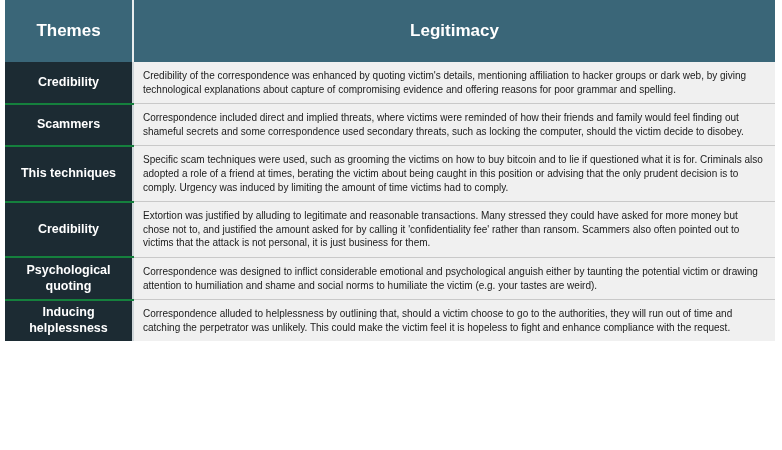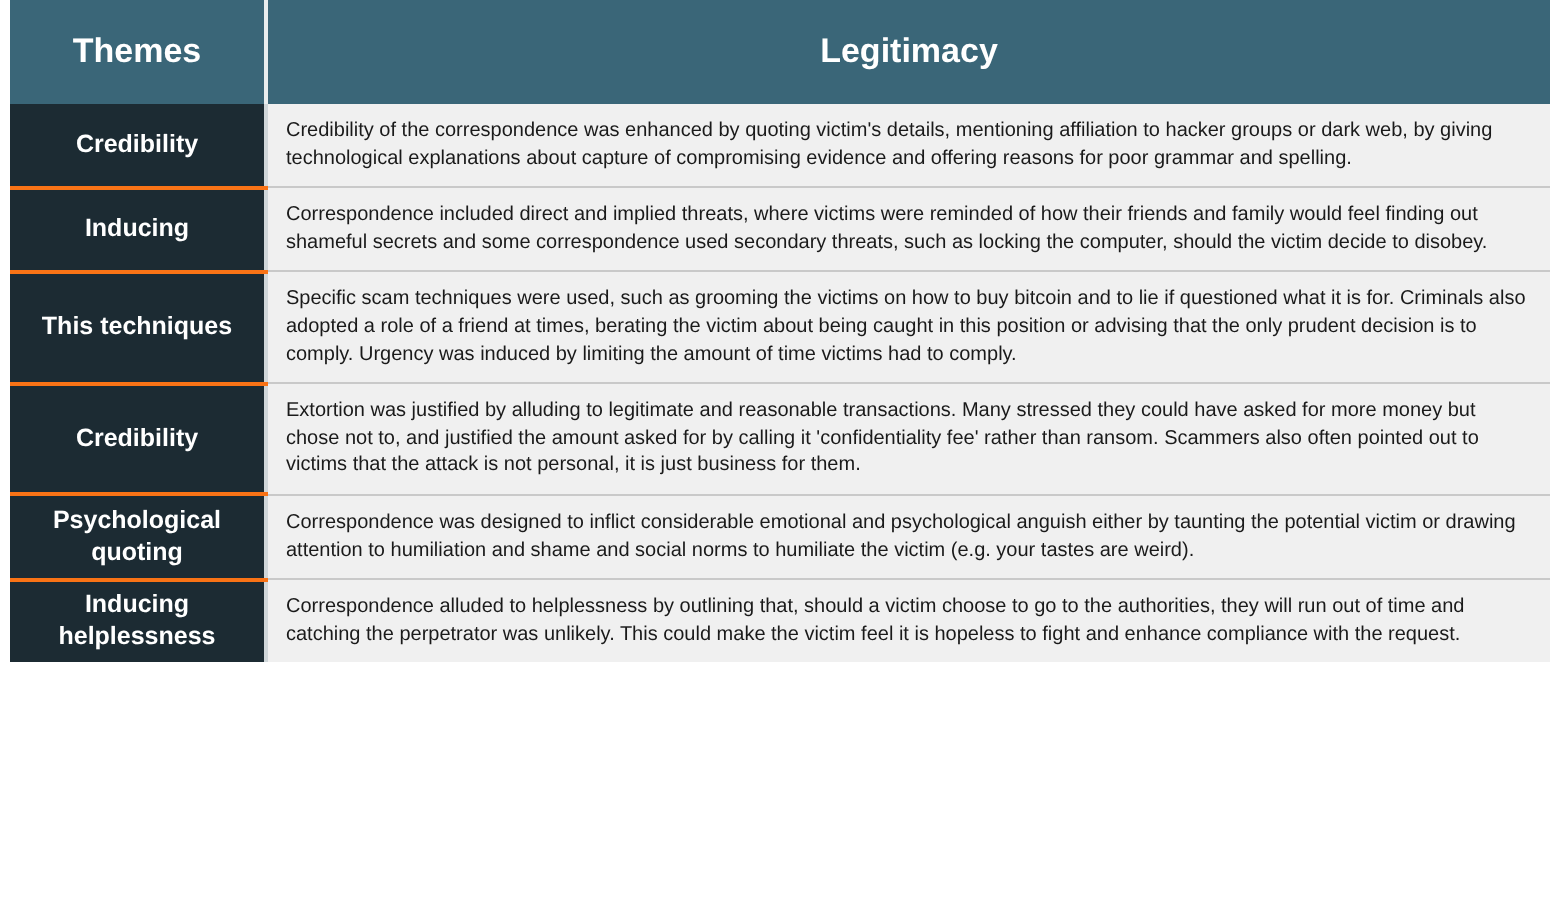--- a/index.html
+++ b/index.html
@@ -28,39 +28,39 @@
     margin: 0;
   }
   col.col-theme { width: 128px; }
   col.col-desc  { width: 642px; }
 
   thead th {
     background: #3a6678;
     color: #ffffff;
     font-size: 17px;
     font-weight: bold;
-    height: 52px;
+    height: 62px;
     padding: 0;
     text-align: center;
     vertical-align: middle;
     border: none;
   }
   thead th.th-theme {
     border-right: 2px solid #e9edee;
   }
 
   tbody td.theme-cell {
     background: #1c2b33;
     color: #ffffff;
     font-size: 12.5px;
     font-weight: bold;
     text-align: center;
     vertical-align: middle;
     padding: 4px 8px;
-    border-bottom: 2px solid #f97316;
+    border-bottom: 2px solid #15803d;
     border-right: 2px solid #cfd6d9;
     line-height: 1.25;
   }
   tbody tr:last-child td.theme-cell {
     border-bottom: none;
   }
   tbody td.desc-cell {
     background: #f0f0f0;
     color: #1a1a1a;
     font-size: 10px;
@@ -88,21 +88,21 @@
         <th class="th-theme">Themes</th>
         <th class="th-desc">Legitimacy</th>
       </tr>
     </thead>
     <tbody>
       <tr>
         <td class="theme-cell">Credibility</td>
         <td class="desc-cell">Credibility of the correspondence was enhanced by quoting victim's details, mentioning affiliation to hacker groups or dark web, by giving technological explanations about capture of compromising evidence and offering reasons for poor grammar and spelling.</td>
       </tr>
       <tr>
-        <td class="theme-cell">Inducing</td>
+        <td class="theme-cell">Scammers</td>
         <td class="desc-cell">Correspondence included direct and implied threats, where victims were reminded of how their friends and family would feel finding out shameful secrets and some correspondence used secondary threats, such as locking the computer, should the victim decide to disobey.</td>
       </tr>
       <tr>
         <td class="theme-cell">This techniques</td>
         <td class="desc-cell">Specific scam techniques were used, such as grooming the victims on how to buy bitcoin and to lie if questioned what it is for. Criminals also adopted a role of a friend at times, berating the victim about being caught in this position or advising that the only prudent decision is to comply. Urgency was induced by limiting the amount of time victims had to comply.</td>
       </tr>
       <tr>
         <td class="theme-cell">Credibility</td>
         <td class="desc-cell">Extortion was justified by alluding to legitimate and reasonable transactions. Many stressed they could have asked for more money but chose not to, and justified the amount asked for by calling it 'confidentiality fee' rather than ransom. Scammers also often pointed out to victims that the attack is not personal, it is just business for them.</td>
       </tr>

